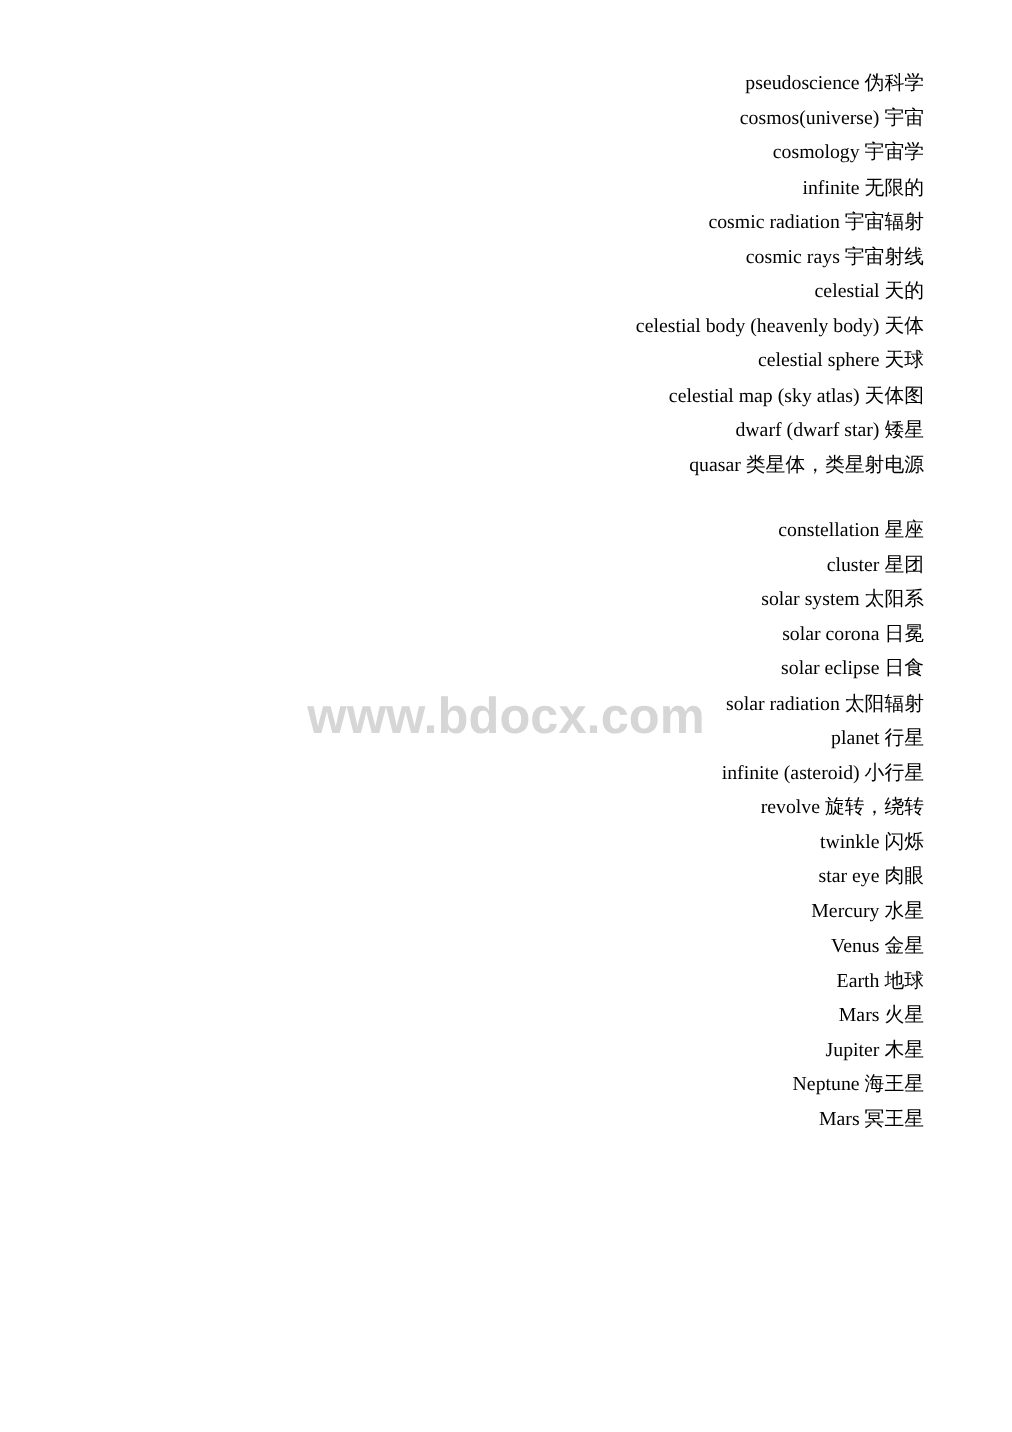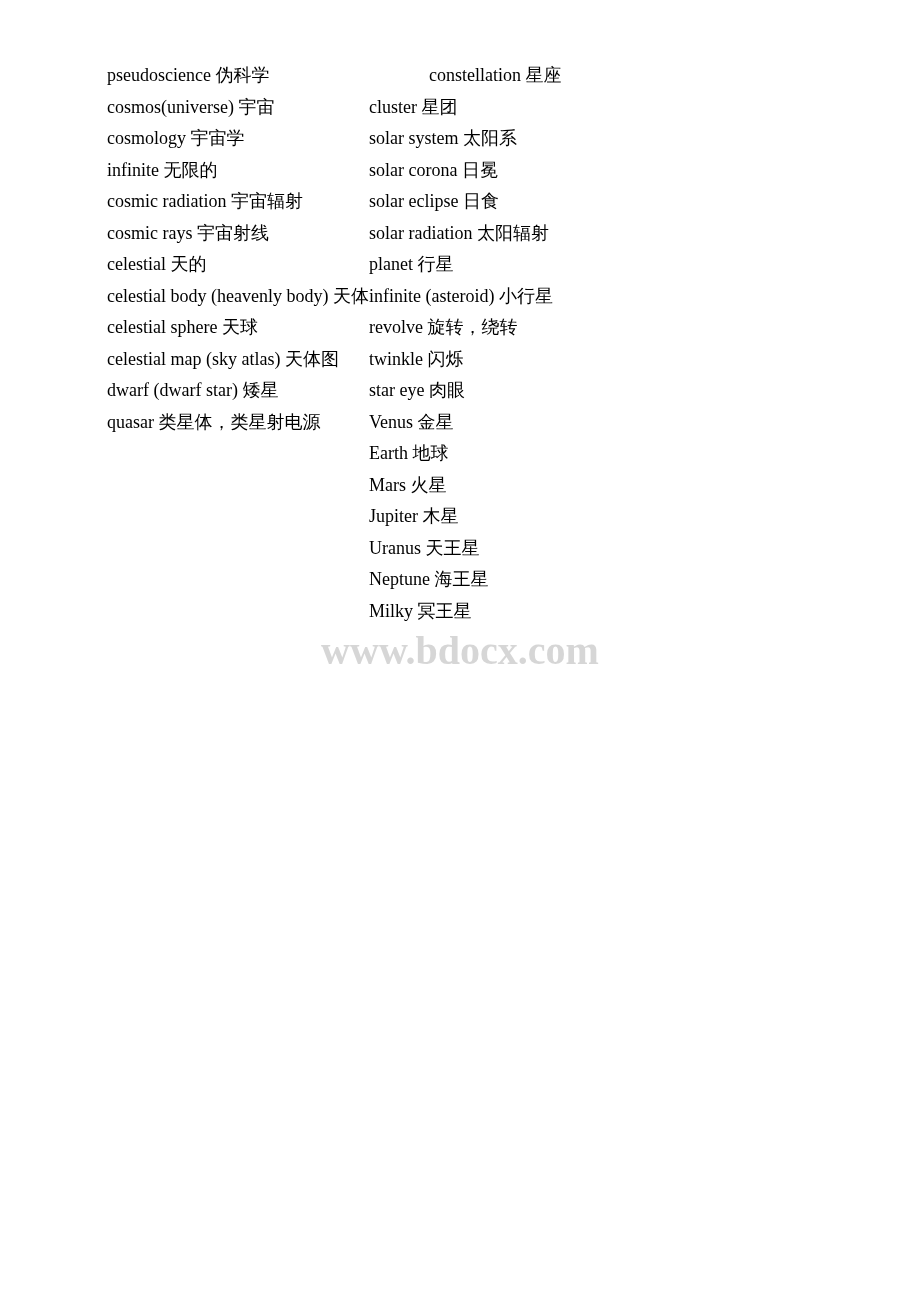--- a/index.html
+++ b/index.html
@@ -14,20 +14,22 @@
       font-size: 18px;
       color: #000000;
       width: 920px;
       min-height: 1302px;
       padding: 60px 80px 60px 107px;
       line-height: 1.75;
     }
 
     .content-block {
       display: flex;
+      flex-direction: column;
+      text-align: right;
     }
 
     .vocab-line {
       display: block;
       white-space: nowrap;
     }
 
     .spacer {
       height: 28px;
     }
@@ -35,23 +37,23 @@
     .indented {
       padding-left: 60px;
       font-family: Liberation Serif, serif;
     }
 
     .watermark {
       position: fixed;
       top: 50%;
       left: 50%;
       transform: translate(-50%, -50%);
-      font-size: 40px;
+      font-size: 46px;
       color: rgba(180, 180, 180, 0.55);
-      font-family: Liberation Serif, serif;
+      font-family: Liberation Sans, sans-serif;
       font-weight: bold;
       pointer-events: none;
       white-space: nowrap;
       z-index: 9999;
     }
   </style>
 </head>
 <body>
 
 <div class="watermark">www.bdocx.com</div>
@@ -80,22 +82,22 @@
       <span class="vocab-line">cluster 星团</span>
       <span class="vocab-line">solar system 太阳系</span>
       <span class="vocab-line">solar corona 日冕</span>
       <span class="vocab-line">solar eclipse 日食</span>
       <span class="vocab-line">solar radiation 太阳辐射</span>
       <span class="vocab-line">planet 行星</span>
       <span class="vocab-line">infinite (asteroid) 小行星</span>
       <span class="vocab-line">revolve 旋转，绕转</span>
       <span class="vocab-line">twinkle 闪烁</span>
       <span class="vocab-line">star eye 肉眼</span>
+      <span class="vocab-line">Mercury 水星</span>
       <span class="vocab-line">Venus 金星</span>
       <span class="vocab-line">Earth 地球</span>
       <span class="vocab-line">Mars 火星</span>
       <span class="vocab-line">Jupiter 木星</span>
-      <span class="vocab-line">Uranus 天王星</span>
       <span class="vocab-line">Neptune 海王星</span>
-      <span class="vocab-line">Milky 冥王星</span>
+      <span class="vocab-line">Mars 冥王星</span>
     </div>
 
 </div>
 
 </body></html>

